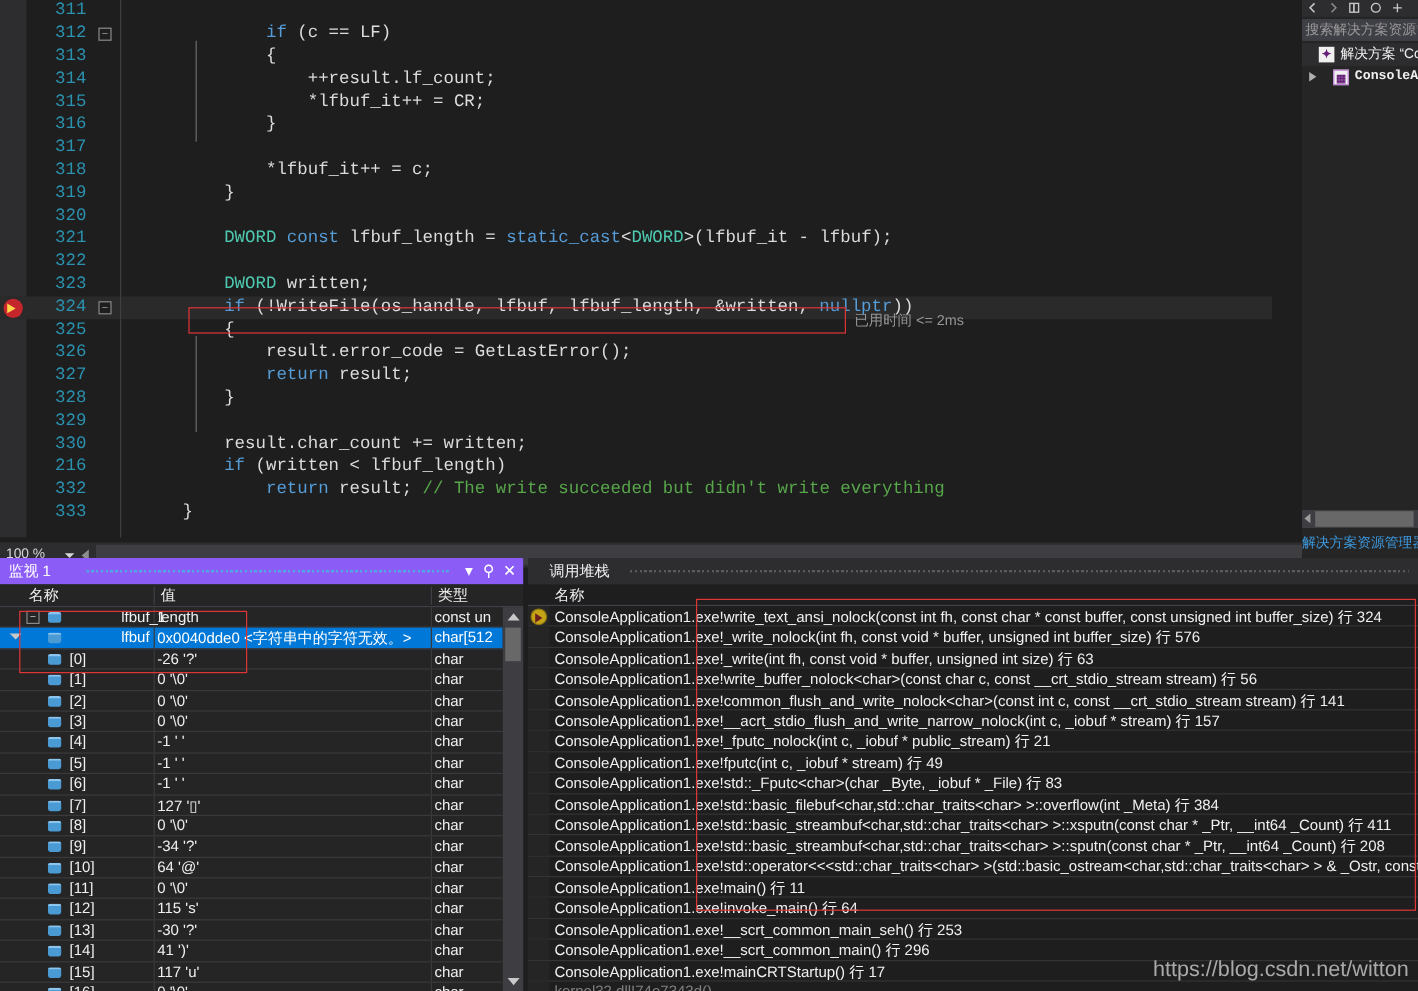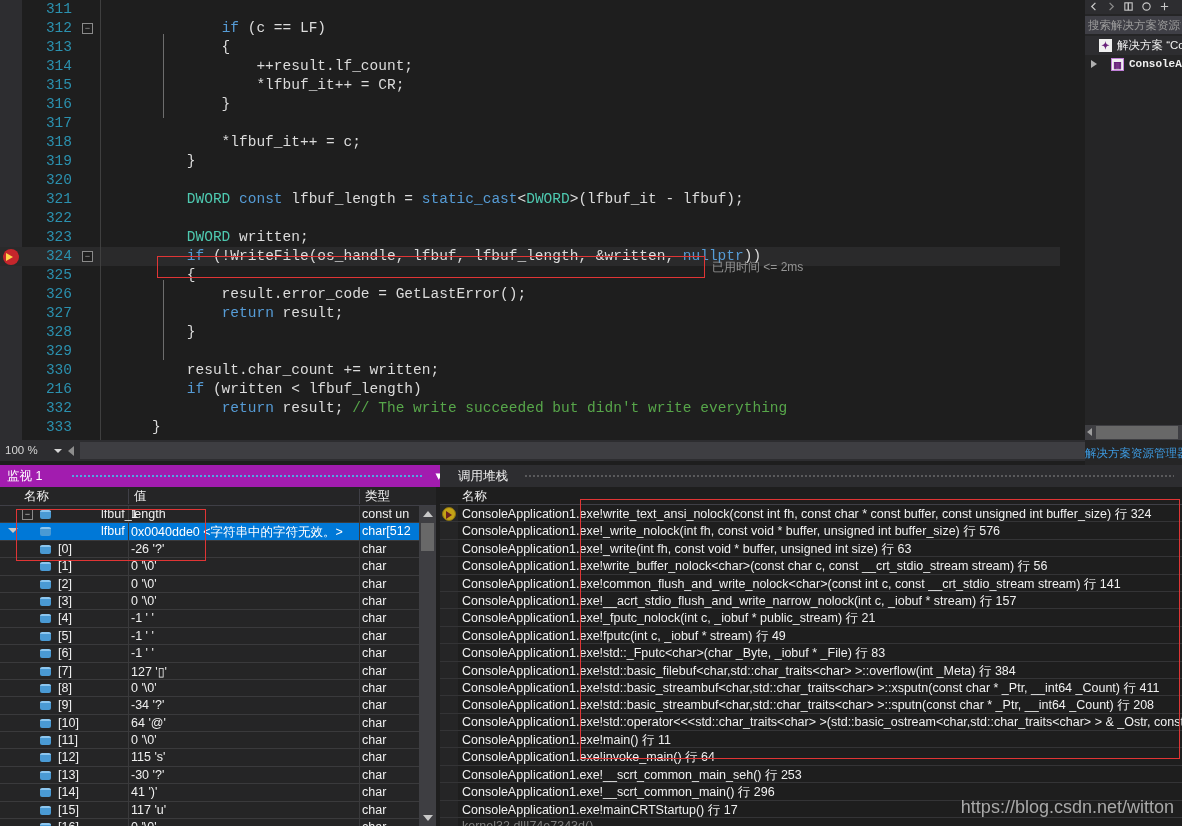--- a/index.html
+++ b/index.html
@@ -80,21 +80,21 @@
   #bp-marker-mini {
     position: absolute; right: 0px; top: 219px; width: 17px; height: 17px; background: #7d7d7d;
   }
   #bp-marker-mini::after {
     content: ""; position: absolute; left: 5px; top: 5px; width: 7px; height: 7px; background: #c5262c;
   }
   #bp-marker-line { position: absolute; right: 0; top: 226px; width: 17px; height: 1px; background: #c8c8c8; }
 
   
   #editor-bottom-bar {
-    position: absolute; left: 0; top: 440px; width: 1160px; height: 21px;
+    position: absolute; left: 0; top: 452px; width: 1160px; height: 21px;
     background: #2d2d30;
   }
   #zoom-combo {
     position: absolute; left: 2px; top: 2px; width: 62px; height: 17px;
     background: #2d2d30; color: #d6d6d6; font-size: 11.5px; line-height: 17px;
     padding-left: 3px;
   }
   #zoom-caret {
     position: absolute; left: 52px; top: 7px; width: 0; height: 0;
     border-left: 4px solid transparent; border-right: 4px solid transparent;
@@ -162,22 +162,22 @@
     background: #252526; color: #3d9ae0; font-size: 11.5px; line-height: 20px;
     white-space: nowrap; overflow: hidden;
   }
 
   
   #watch-pane {
     position: absolute; left: 0; top: 465px; width: 436px; height: 361px;
     background: #252526;
   }
   #watch-titlebar {
-    position: absolute; left: 0; top: 0; width: 484px; height: 22px;
-    background: #a21caf;
+    position: absolute; left: 0; top: 0; width: 436px; height: 22px;
+    background: #8b5cf6;
   }
   #watch-title {
     position: absolute; left: 7px; top: 3px; color: #ffffff; font-size: 12.5px;
   }
   #watch-dots {
     position: absolute; left: 72px; top: 10px; right: 62px; height: 2px;
     background-image: repeating-linear-gradient(to right, #4fa8e0 0 2px, transparent 2px 4px);
   }
   .wt-btn { position: absolute; top: 3px; color: #ffffff; font-size: 13px; cursor: default; }
   #watch-header {

